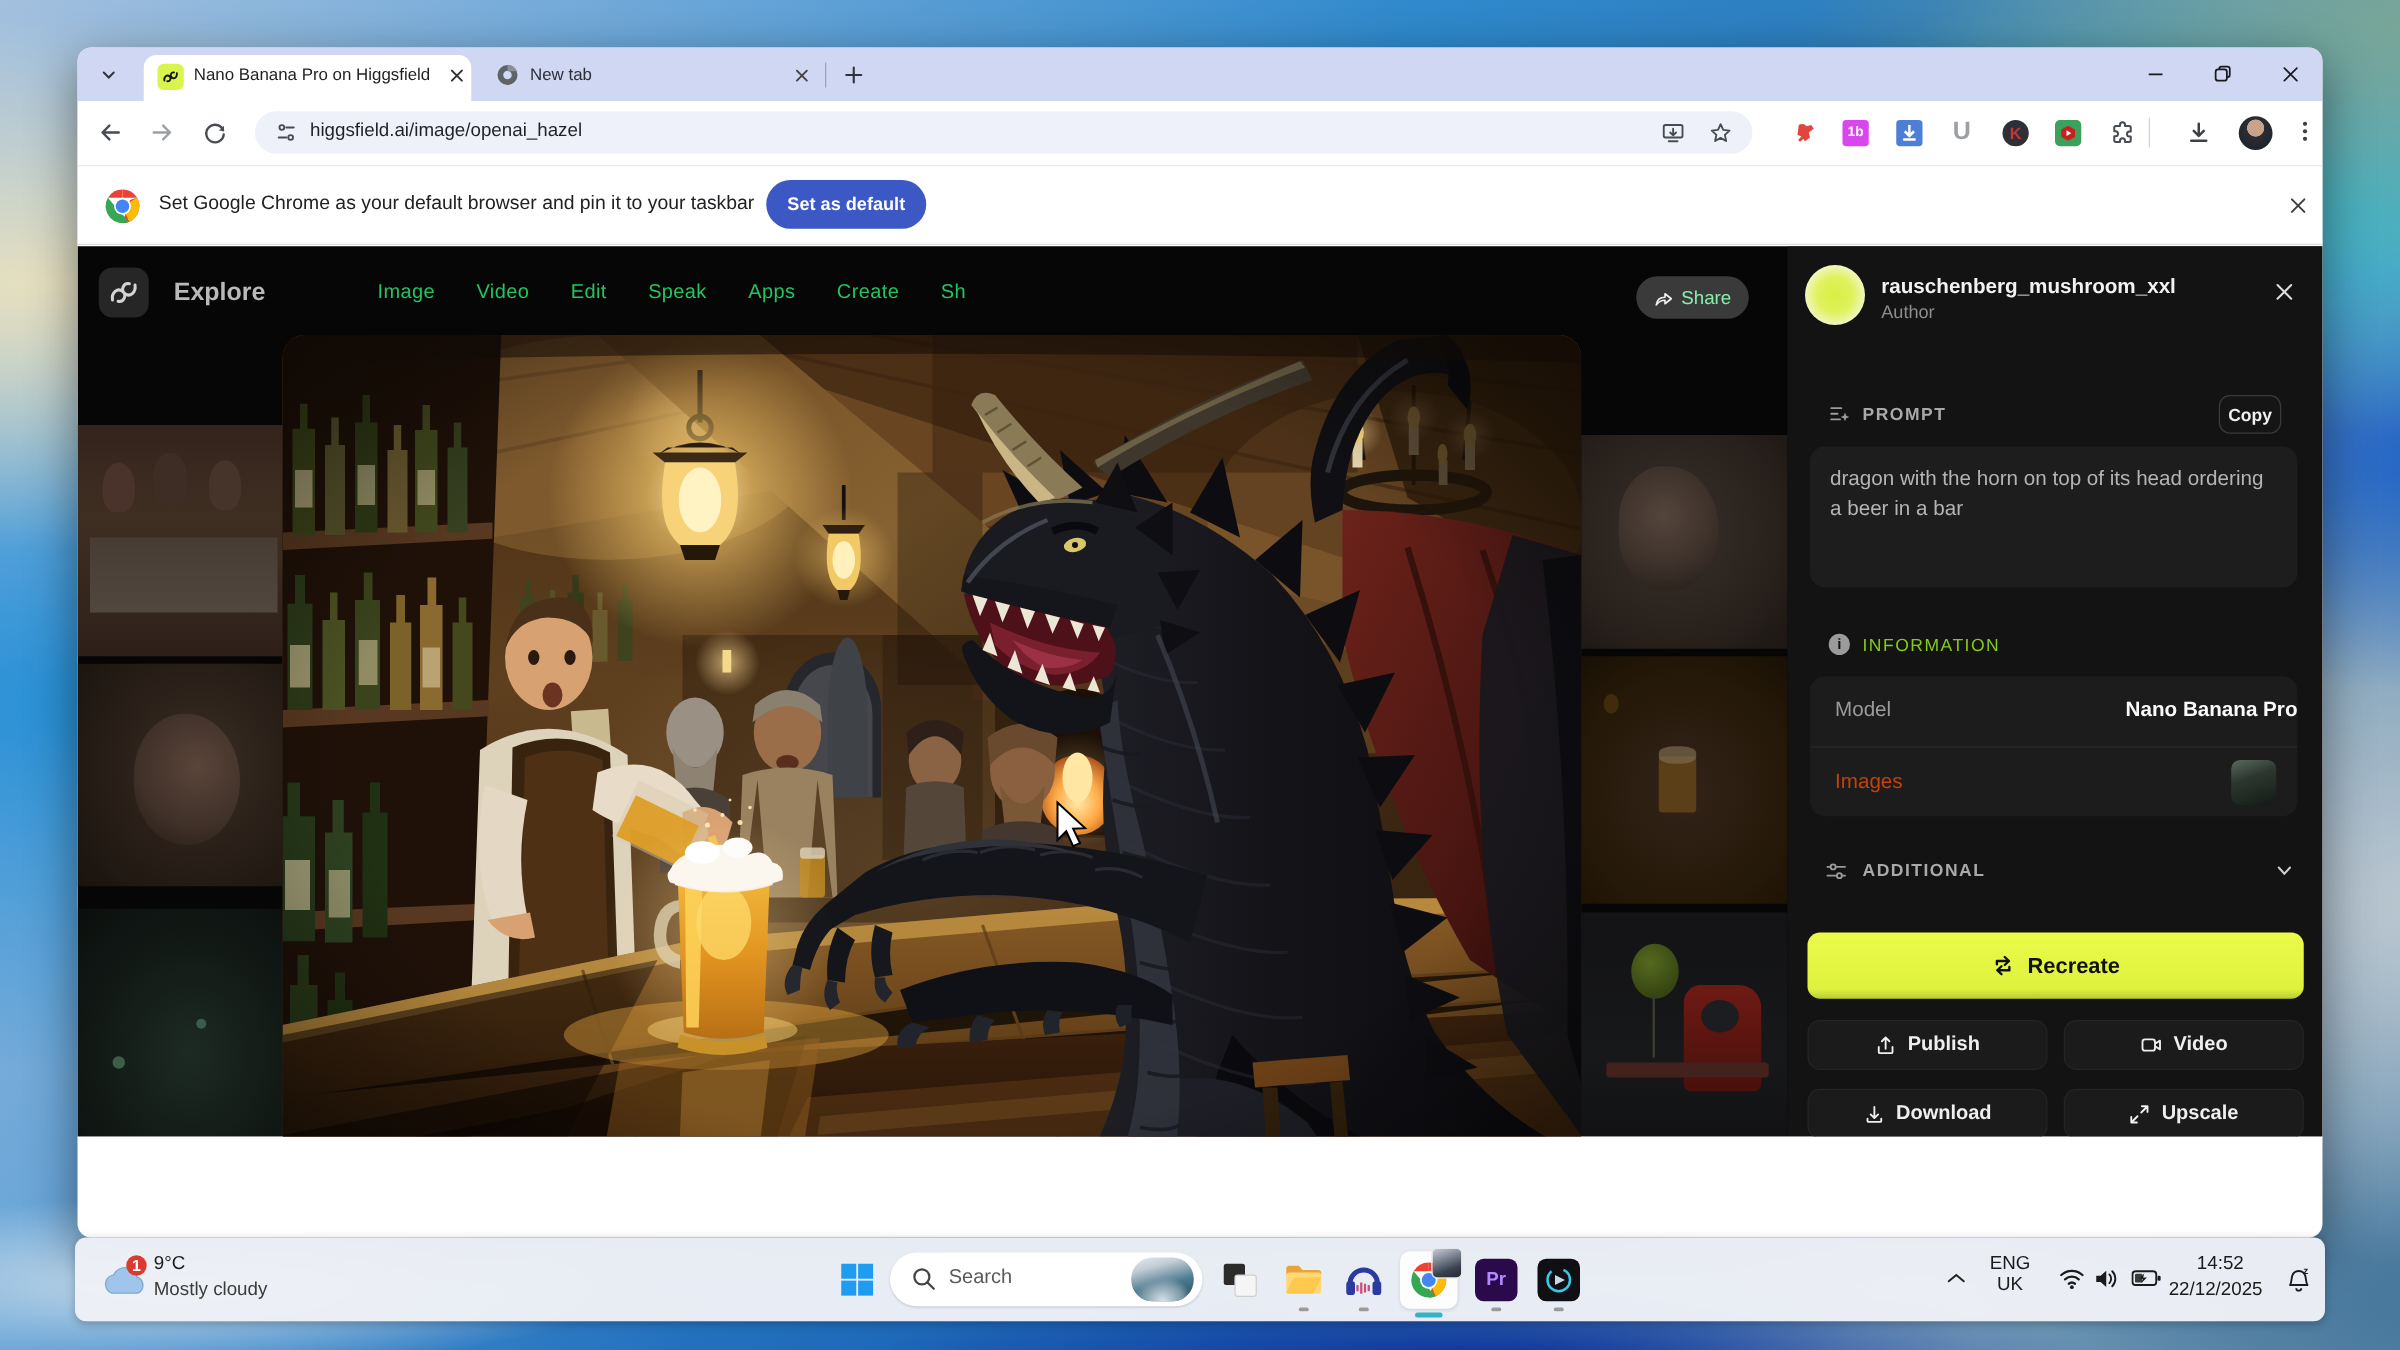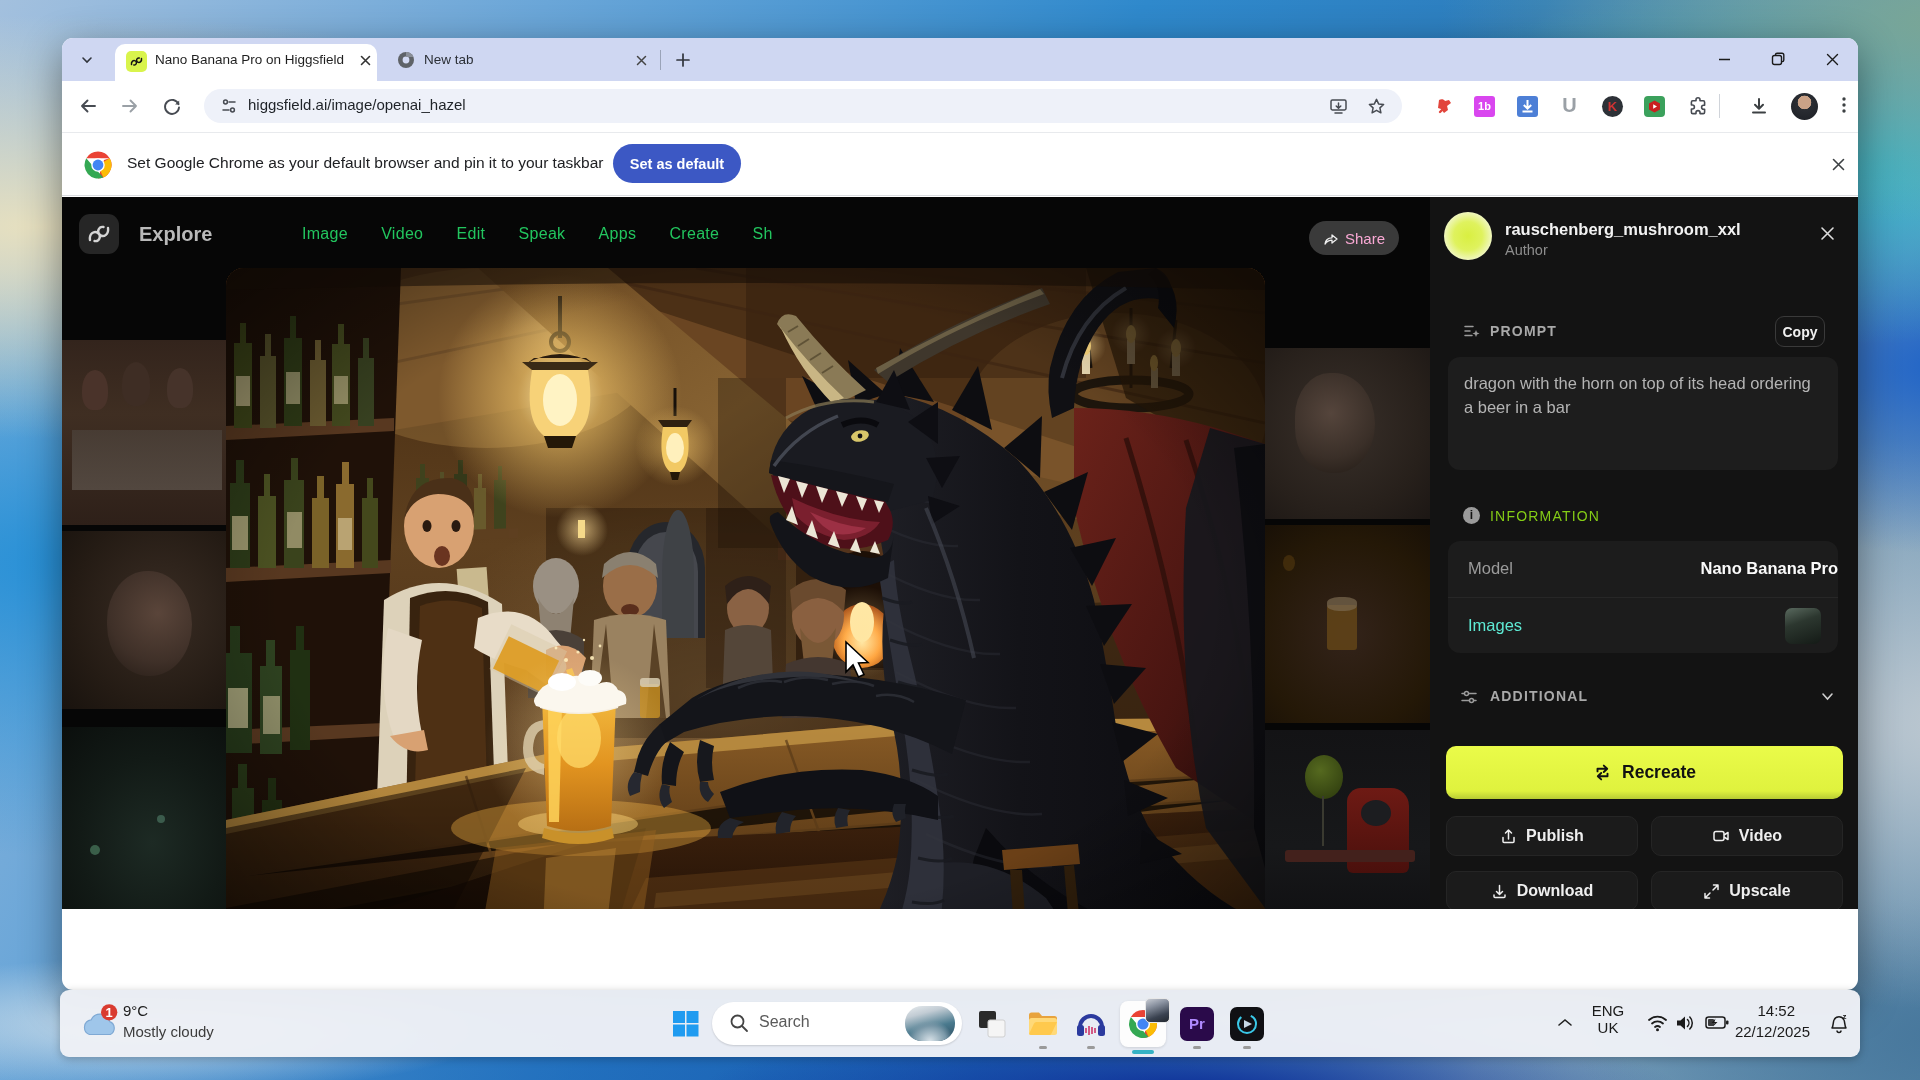--- a/index.html
+++ b/index.html
@@ -235,21 +235,21 @@
         <div class="abs" style="left:304px;top:728px;width:294px;height:65px;background:linear-gradient(180deg,#1d2026 0%,#14161a 100%);">
           <div class="abs" style="left:75px;top:18px;font-size:32px;font-weight:bold;color:#8f9296;font-family:'Liberation Serif',serif;">Future Proof</div>
         </div>
         <div class="abs" style="left:604px;top:728px;width:294px;height:65px;background:linear-gradient(180deg,#23201c 0%,#141210 100%);">
           <div class="abs" style="left:90px;top:24px;font-size:20px;font-weight:bold;color:#7e8084;font-family:'Liberation Serif',serif;">Future Proof</div>
         </div>
         <div class="abs" style="left:904px;top:728px;width:80px;height:65px;background:#3a3a38;"></div>
         <div class="abs" style="left:990px;top:728px;width:213px;height:65px;background:#0f0d0b;"></div>
       </div>
 
-      <div class="abs" style="left:1247px;top:24px;width:90px;height:34px;border-radius:17px;background:#3a3a3a;display:flex;align-items:center;justify-content:center;gap:7px;color:#f9a8d4;font-size:15px;">
+      <div class="abs" style="left:1247px;top:24px;width:90px;height:34px;border-radius:17px;background:#3a3a3a;display:flex;align-items:center;justify-content:center;gap:7px;color:#86efac;font-size:15px;">
         <svg width="15" height="15" viewBox="0 0 15 15">
             <path d="M2 13 C2.5 9 5 6.8 9 6.8 V4 L14 8 L9 12 V9.2 C5.8 9.2 3.8 10.5 2 13 Z" stroke="#f0f0f0" stroke-width="1.3" fill="none" stroke-linejoin="round"></path>
           </svg>
         Share</div>
 
       <div class="abs" id="mainimg" style="left:164px;top:71px;width:1039px;height:695px;border-radius:18px;overflow:hidden;background:#2a1c10;">
       <svg width="1039" height="695" viewBox="0 0 1039 695">
         <defs>
           <linearGradient id="bgw" x1="0" y1="0" x2="0" y2="1">
             <stop offset="0" stop-color="#44290f"></stop>
@@ -677,21 +677,21 @@
         <div class="abs" style="left:60px;top:126px;font-size:14px;font-weight:bold;color:#a9a9a9;letter-spacing:1.2px;">PROMPT</div>
         <div class="abs" style="left:345px;top:119px;width:50px;height:31px;border:1px solid #3a3a3a;border-radius:9px;background:#151515;color:#f0f0f0;font-size:14px;font-weight:bold;display:flex;align-items:center;justify-content:center;">Copy</div>
         <div class="abs" style="left:18px;top:160px;width:390px;height:113px;background:#1d1d1d;border-radius:12px;color:#b4b4b4;font-size:16.5px;line-height:24px;padding:14px 16px;">dragon with the horn on top of its head ordering a beer in a bar</div>
 
         <div class="abs" style="left:33px;top:310px;width:17px;height:17px;border-radius:50%;background:#9b9b9b;color:#131313;font-size:12px;font-weight:bold;text-align:center;line-height:17px;">i</div>
         <div class="abs" style="left:60px;top:311px;font-size:14px;font-weight:normal;color:#84cc16;letter-spacing:1.2px;">INFORMATION</div>
         <div class="abs" style="left:18px;top:344px;width:390px;height:112px;background:#1c1c1c;border-radius:12px;"></div>
         <div class="abs" style="left:38px;top:362px;font-size:16.5px;color:#9b9b9b;">Model</div>
         <div class="abs" style="left:0;top:362px;width:408px;text-align:right;font-size:16.5px;font-weight:bold;color:#fafafa;">Nano Banana Pro</div>
         <div class="abs" style="left:18px;top:400px;width:390px;height:1px;background:#272727;"></div>
-        <div class="abs" style="left:38px;top:419px;font-size:16.5px;color:#5eead4;">Images</div>
+        <div class="abs" style="left:38px;top:419px;font-size:16.5px;color:#c2410c;">Images</div>
         <div class="abs" style="left:355px;top:411px;width:36px;height:36px;border-radius:7px;background:linear-gradient(160deg,#5a6a5f 0%,#2c372f 40%,#141a16 100%);"></div>
 
         <svg class="abs" style="left:30px;top:491px;" width="18" height="18" viewBox="0 0 18 18">
             <path d="M2 5.5 H16 M2 12.5 H16" stroke="#9b9b9b" stroke-width="1.5" stroke-linecap="round"></path>
             <circle cx="6.5" cy="5.5" r="2" fill="#131313" stroke="#9b9b9b" stroke-width="1.5"></circle>
             <circle cx="11.5" cy="12.5" r="2" fill="#131313" stroke="#9b9b9b" stroke-width="1.5"></circle>
           </svg>
         <div class="abs" style="left:60px;top:491px;font-size:14px;font-weight:bold;color:#a9a9a9;letter-spacing:1.2px;">ADDITIONAL</div>
         <svg class="abs" style="left:390px;top:492px;" width="15" height="15" viewBox="0 0 15 15">
             <path d="M3 5 L7.5 10 L12 5" stroke="#cfcfcf" stroke-width="1.6" fill="none" stroke-linecap="round"></path>

